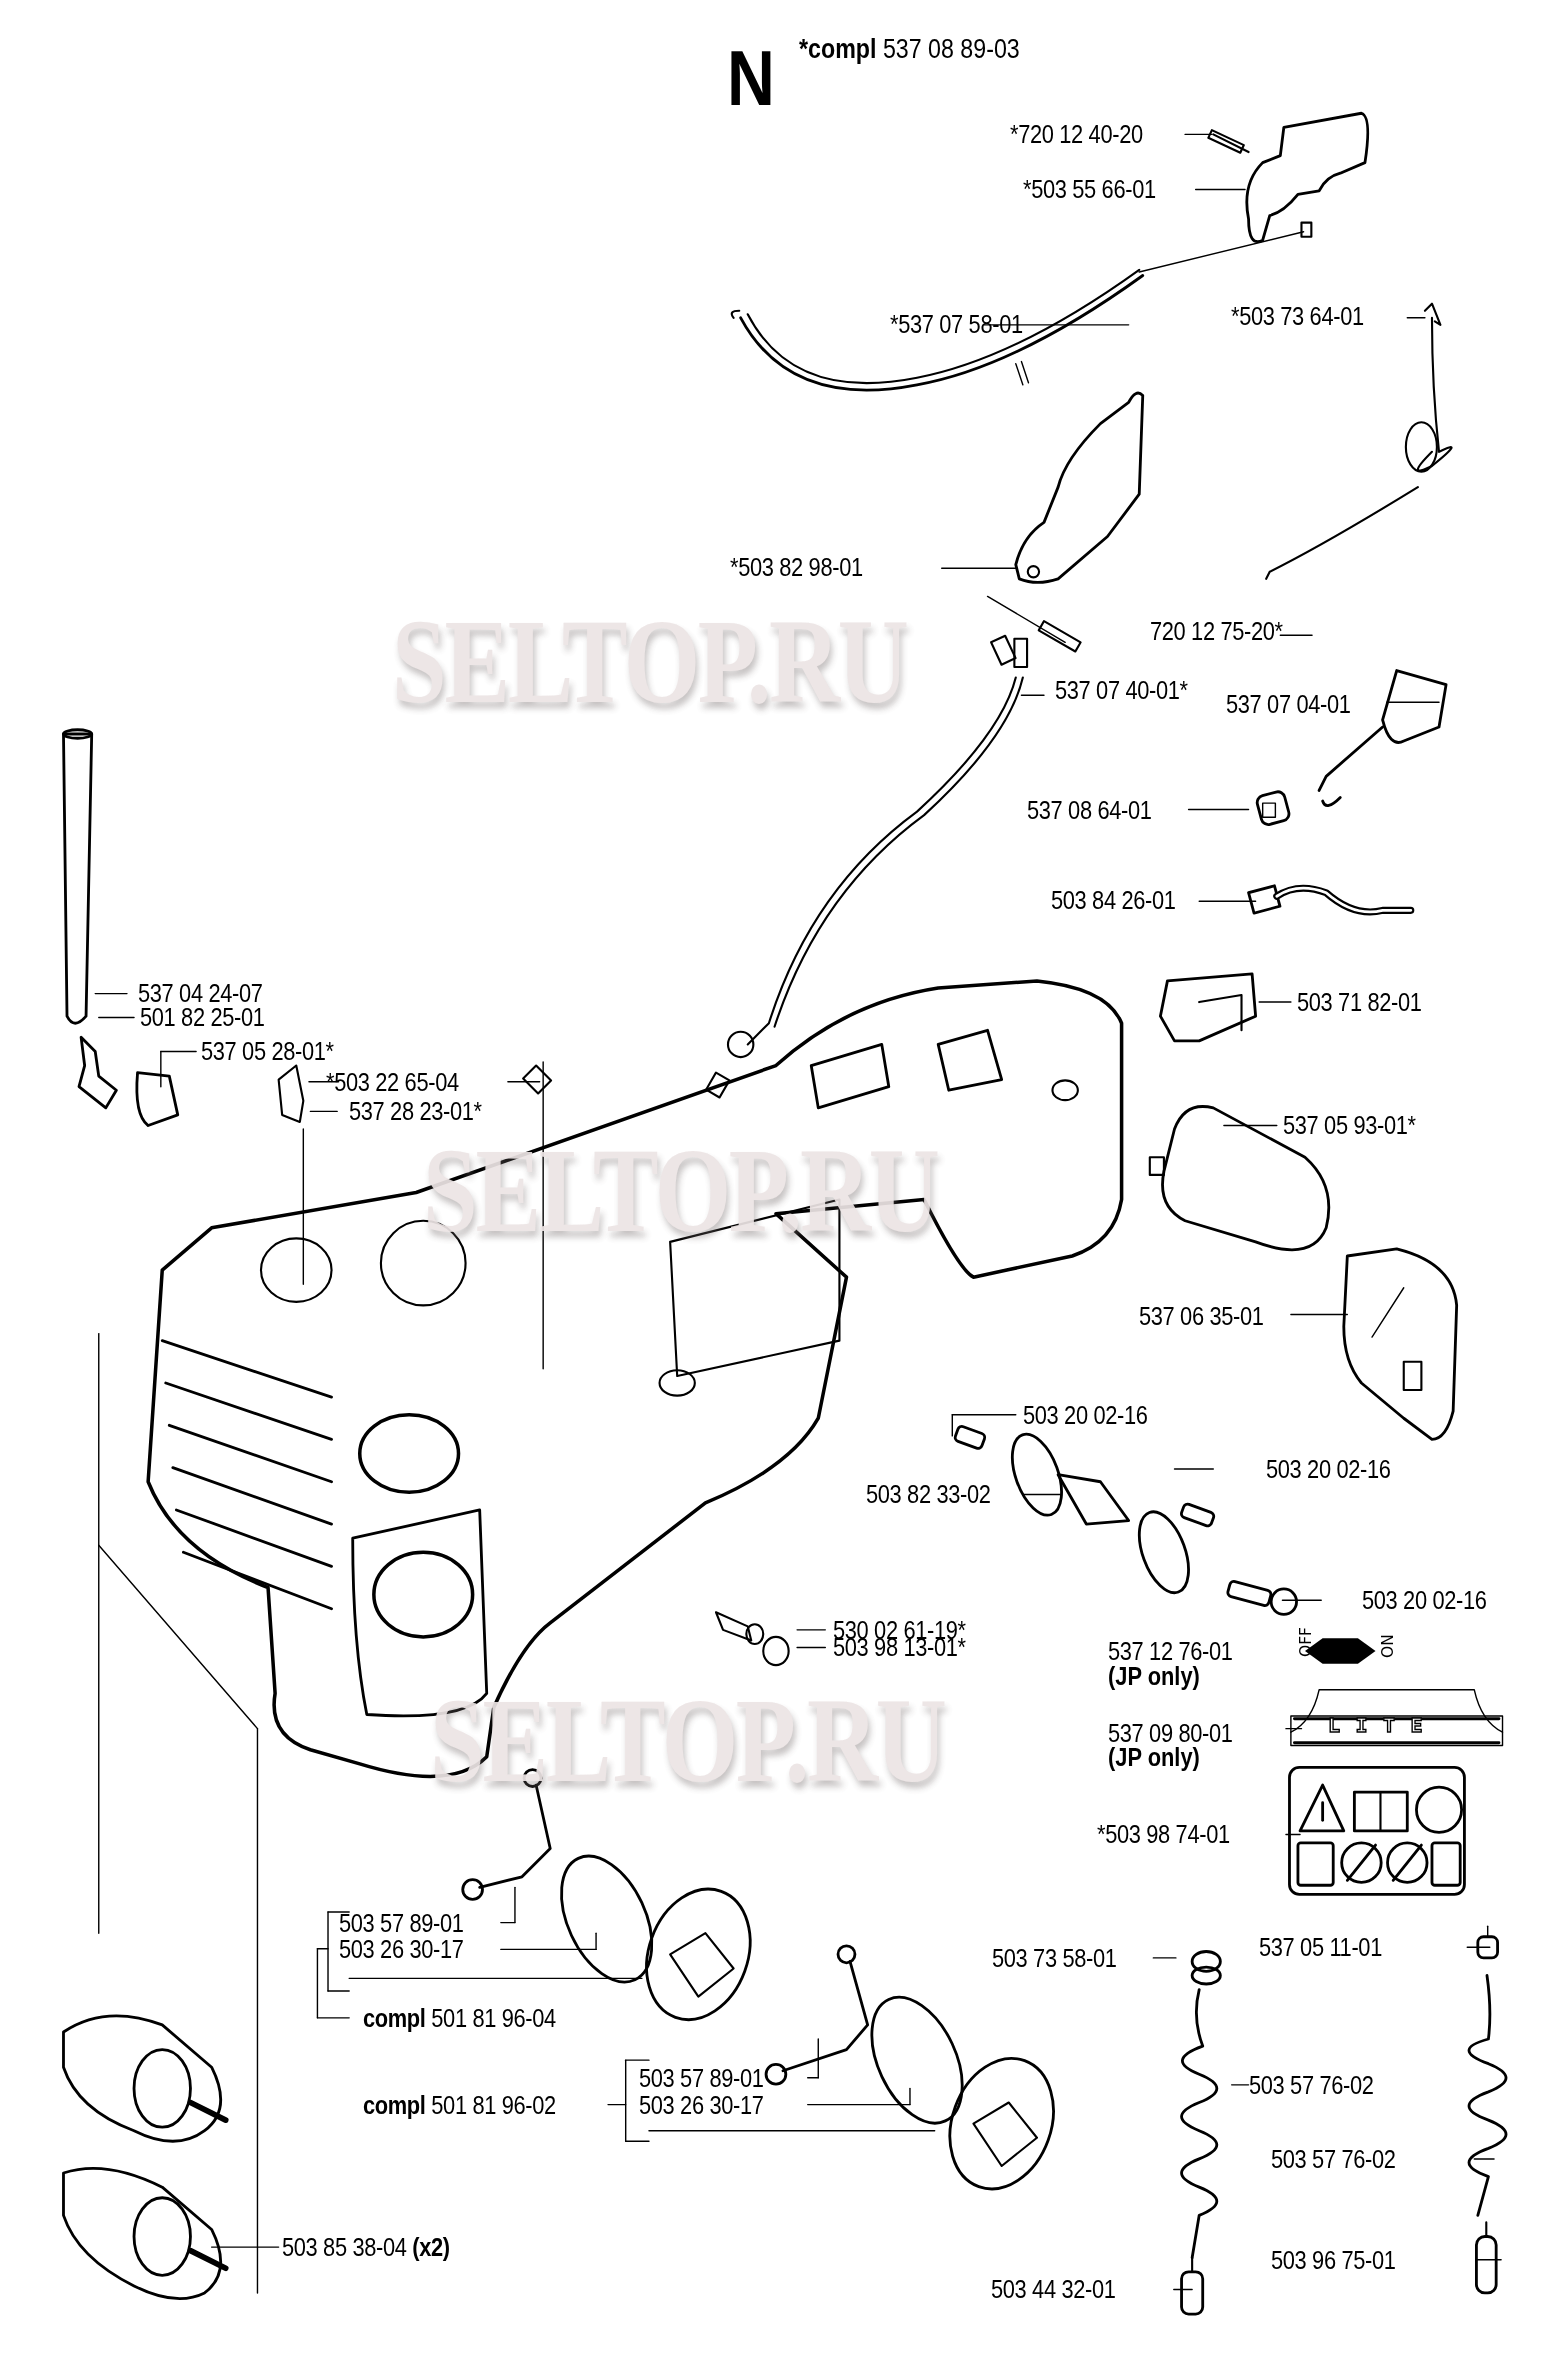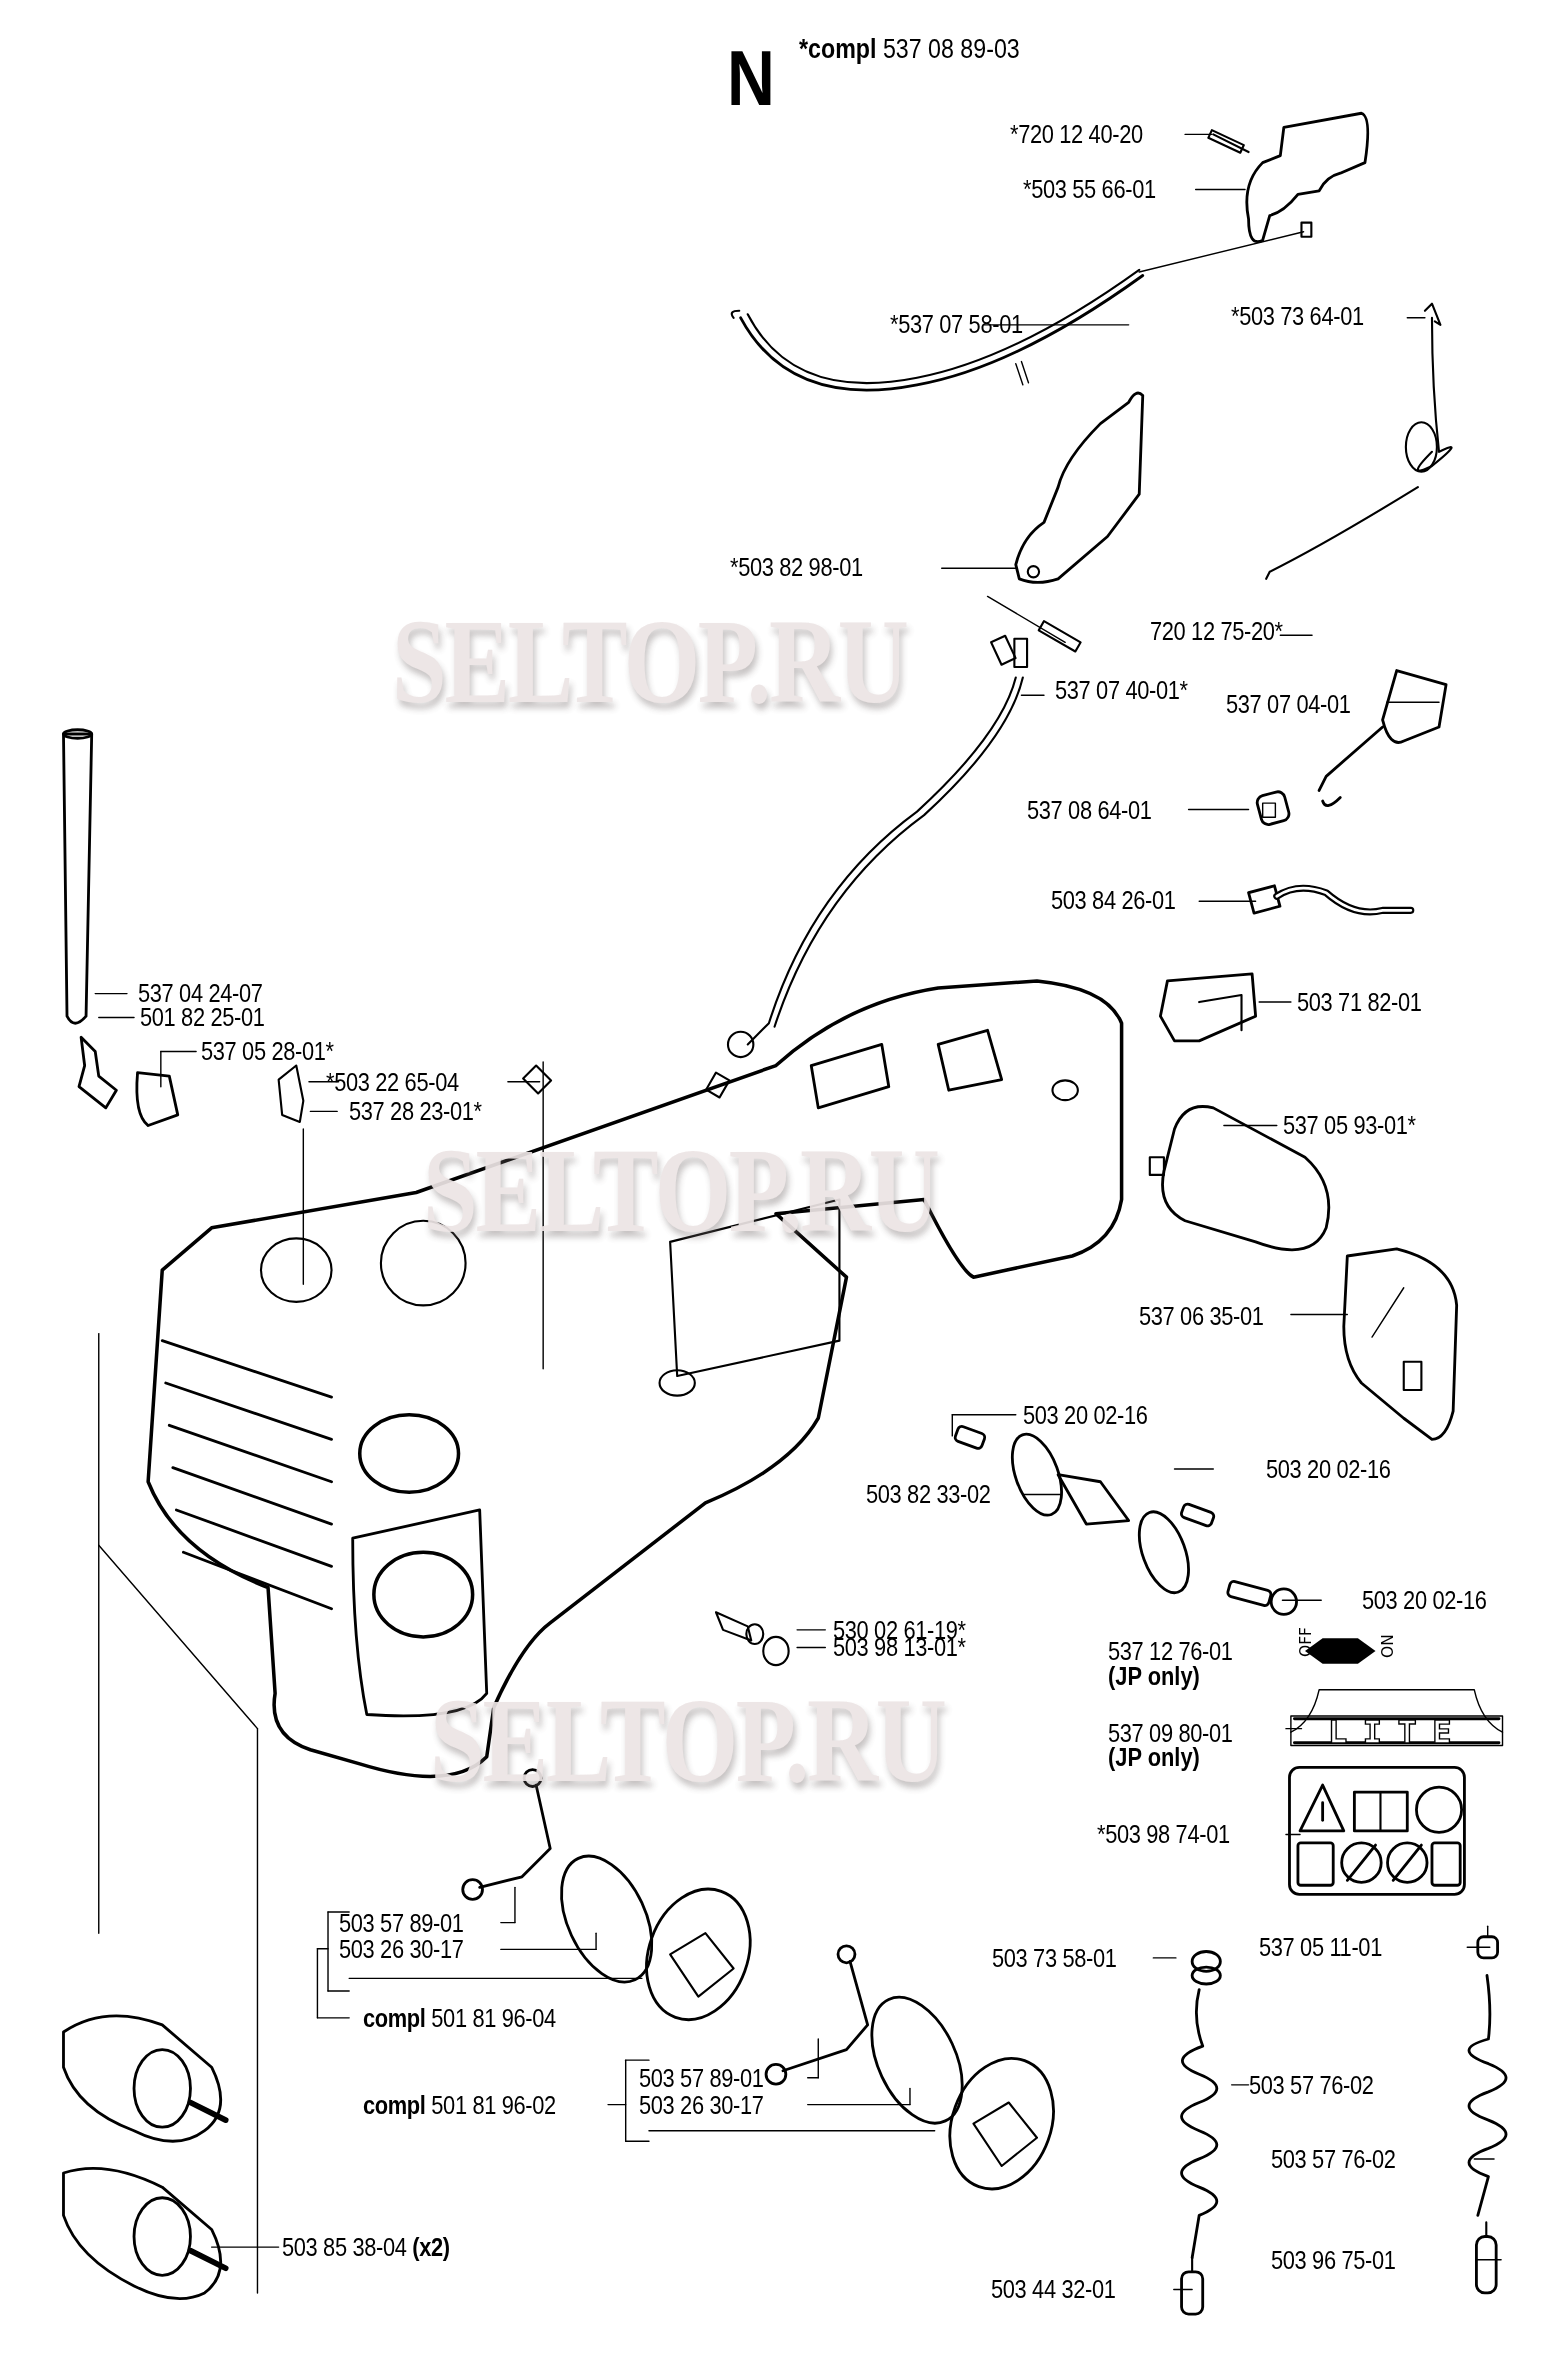--- a/index.html
+++ b/index.html
@@ -12,21 +12,21 @@
   .jp { position:absolute; font-size:25.4px; font-weight:bold; white-space:nowrap;
         transform:scaleX(0.86); transform-origin:left top; }
   .big-n { position:absolute; left:727px; top:39px; font-size:78px; font-weight:bold;
            line-height:78px; transform:scaleX(0.85); transform-origin:left top; }
   .title { position:absolute; left:799px; top:34px; font-size:27px; white-space:nowrap;
            transform:scaleX(0.86); transform-origin:left top; }
   .wm { position:absolute; font-family:"Liberation Serif", serif; font-weight:bold;
         font-size:120px; color:#ece4e4; letter-spacing:-2.8px;
         text-shadow:2.8px 5.6px 7px rgba(120,110,110,0.45);
         transform:scaleX(0.82); transform-origin:left top; white-space:nowrap; opacity:0.92; }
-  .lite { position:absolute; font-family:"DejaVu Sans Mono", monospace; font-size:32px;
+  .lite { position:absolute; font-family:"DejaVu Sans Mono", monospace; font-size:20px;
           font-weight:bold; letter-spacing:15.5px; color:#fff;
           -webkit-text-stroke:1.4px #000; }
   .sw { position:absolute; font-size:15.5px; font-family:"DejaVu Sans", sans-serif; }
 </style>
 </head>
 <body>
 
 <svg id="art" viewBox="0 0 2220 3336" xmlns="http://www.w3.org/2000/svg" fill="none" stroke="#000" stroke-width="4" stroke-linecap="round" stroke-linejoin="round">
 
   <g>

